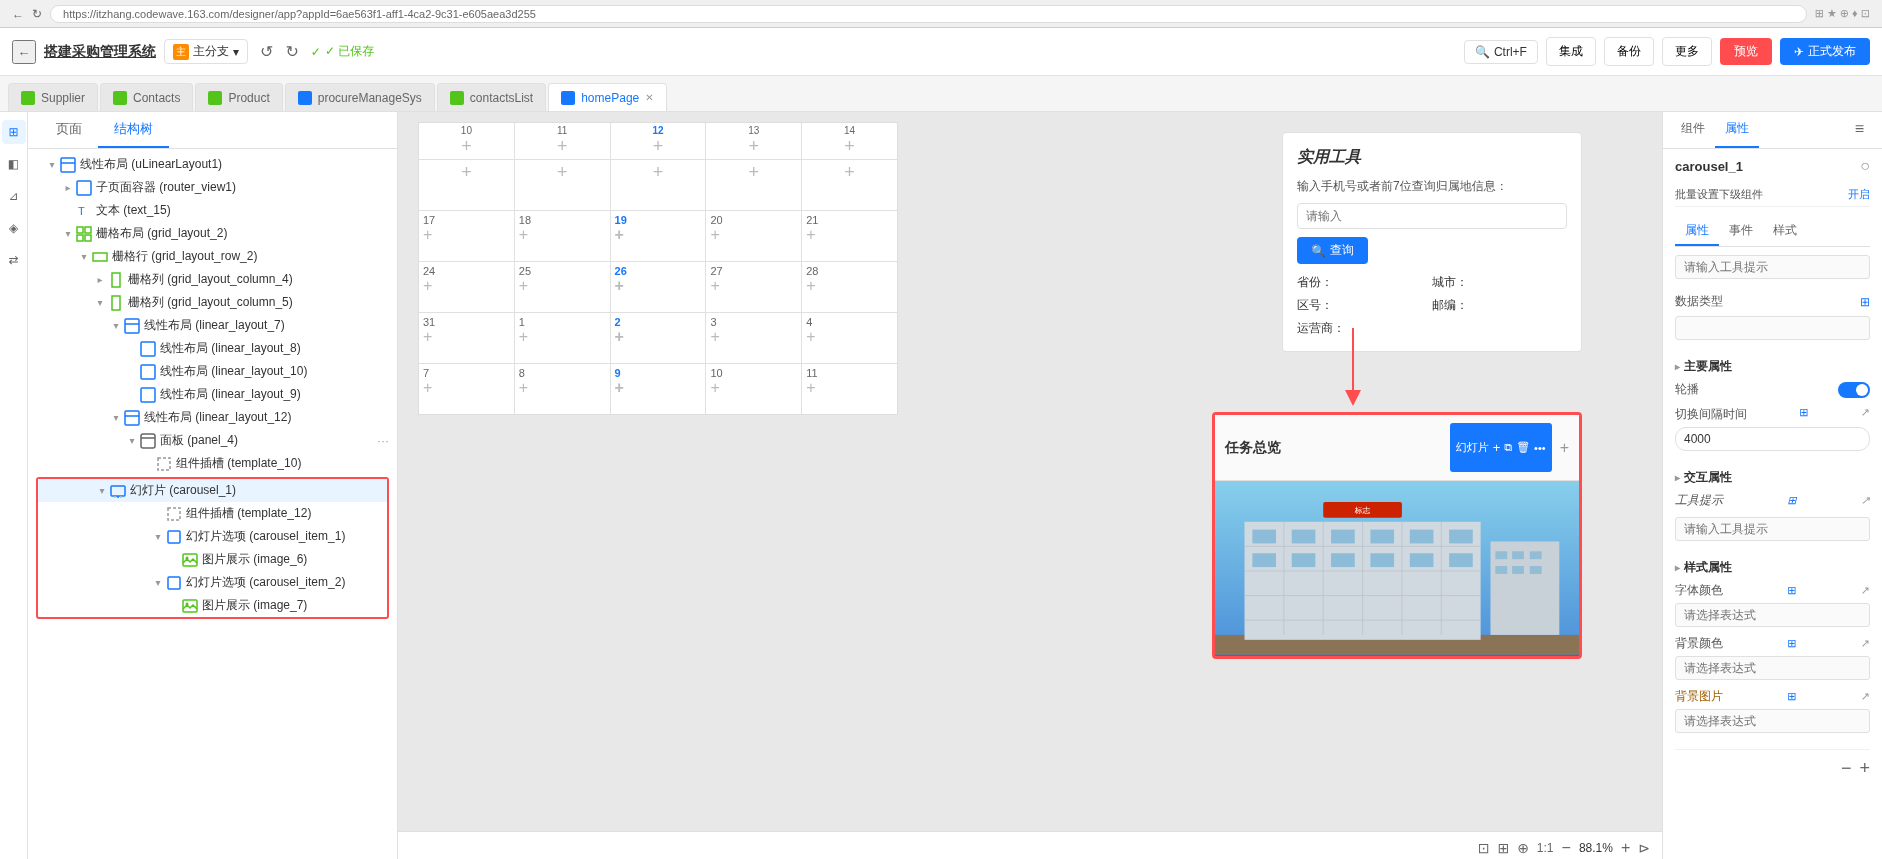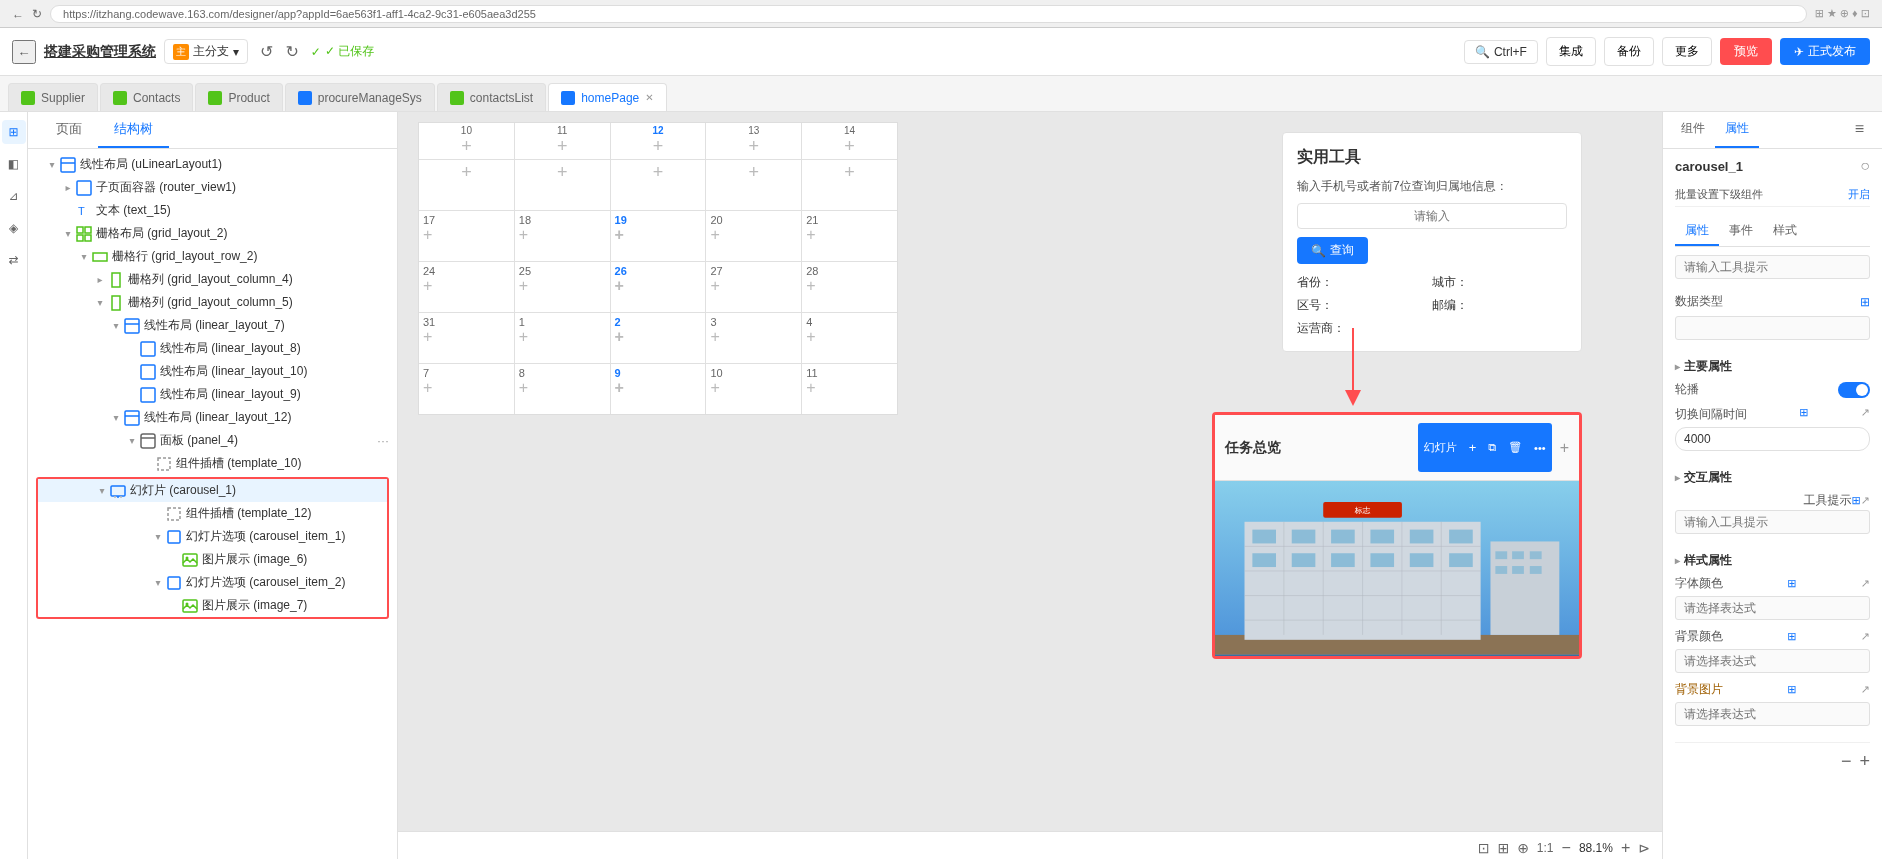--- a/index.html
+++ b/index.html
@@ -136,21 +136,21 @@
     .tree-label { font-size: 12px; }
     .tree-more { margin-left: auto; color: #999; }
 
     
     .canvas-area {
       flex: 1;
       background: #e8e8e8;
       position: relative;
       overflow: hidden;
     }
-    .tool-input { width: 100%; border: 1px solid #e0e0e0; border-radius: 4px; padding: 6px 10px; font-size: 12px; color: #a16207; margin-bottom: 10px; text-align: center; }
+    .tool-input { width: 100%; border: 1px solid #e0e0e0; border-radius: 4px; padding: 6px 10px; font-size: 12px; color: #a16207; margin-bottom: 10px; }
     .tool-query-btn {
       background: #1677ff;
       color: white;
       border: none;
       border-radius: 4px;
       padding: 6px 16px;
       cursor: pointer;
       font-size: 12px;
       display: flex;
       align-items: center;
@@ -547,21 +547,21 @@
         <div style="display:flex;">
           <div style="flex:1; border-right:1px solid #e0e0e0; min-height:50px; padding:3px 4px; font-size:11px; color:#666;">7<br><span style="color:#bbb; font-size:16px;">+</span></div>
           <div style="flex:1; border-right:1px solid #e0e0e0; min-height:50px; padding:3px 4px; font-size:11px; color:#666;">8<br><span style="color:#bbb; font-size:16px;">+</span></div>
           <div style="flex:1; border-right:1px solid #e0e0e0; min-height:50px; padding:3px 4px; font-size:11px; color:#1677ff; font-weight:bold;">9<br><span style="color:#bbb; font-size:16px;">+</span></div>
           <div style="flex:1; border-right:1px solid #e0e0e0; min-height:50px; padding:3px 4px; font-size:11px; color:#666;">10<br><span style="color:#bbb; font-size:16px;">+</span></div>
           <div style="flex:1; min-height:50px; padding:3px 4px; font-size:11px; color:#666;">11<br><span style="color:#bbb; font-size:16px;">+</span></div>
         </div>
       </div>
 
       <div style="position:absolute; right:80px; top:20px; width:300px; background:#fff; border:1px solid #e0e0e0; border-radius:4px; padding:14px;">
-        <div style="font-size:16px; font-weight:bold; margin-bottom:10px;">实用工具</div>
+        <div style="font-size:16px; font-weight:bold; margin-bottom:10px;font-style:italic;">实用工具</div>
         <div style="font-size:12px; color:#555; margin-bottom:8px;">输入手机号或者前7位查询归属地信息：</div>
         <input class="tool-input" style="width: 100%; border: 1px solid rgb(224, 224, 224); border-radius: 4px; padding: 5px 8px; font-size: 12px; margin-bottom: 8px; display: block;" placeholder="请输入">
         <button class="tool-query-btn" style="background:#1677ff; color:white; border:none; border-radius:4px; padding:5px 14px; cursor:pointer; font-size:12px; margin-bottom:10px; display:flex; align-items:center; gap:4px;">
           <span>🔍</span>
           <span>查询</span>
         </button>
         <div style="display:flex; font-size:12px; margin-bottom:6px;">
           <div style="flex:1;">省份：</div>
           <div style="flex:1;">城市：</div>
         </div>
@@ -582,21 +582,21 @@
             </defs>
             <line x1="20" y1="0" x2="20" y2="70" stroke="#ff4d4f" stroke-width="2" marker-end="url(#arrowhead)"></line>
           </svg>
         </div>
       </div>
 
       <div style="position:absolute; right:80px; top:300px; width:370px; background:#fff; border:3px solid #ff4d4f; border-radius:4px;">
         <div style="display:flex; align-items:center; padding:8px 10px; background:#fafafa; border-bottom:1px solid #e0e0e0;">
           <span style="font-size:14px; font-weight:bold; flex:1;">任务总览</span>
 
-          <div style="display:flex; align-items:center; background:#1677ff; border-radius:3px; padding:17px 6px; gap:12px;">
+          <div style="display:flex; align-items:center; background:#1677ff; border-radius:3px; padding:17px 6px; gap:4px;">
             <span style="color:white; font-size:11px;">幻灯片</span>
             <span style="color:white; font-size:13px; cursor:pointer;">+</span>
             <span style="color:white; font-size:11px; cursor:pointer;">⧉</span>
             <span style="color:white; font-size:11px; cursor:pointer;">🗑</span>
             <span style="color:white; font-size:11px; cursor:pointer;">•••</span>
           </div>
           <span style="color:#999; font-size:16px; margin-left:8px; cursor:pointer;">+</span>
         </div>
 
         <div style="width:100%; height:175px; background: linear-gradient(180deg, #87ceeb 0%, #5ba3d9 60%, #3a6ea0 100%); position:relative; overflow:hidden;">
@@ -721,21 +721,21 @@
         <span style="font-size:12px; color:#555;">切换间隔时间</span>
         <span style="color:#1677ff; font-size:11px; cursor:pointer;">⊞</span>
         <span style="color:#999; font-size:11px; cursor:pointer;">↗</span>
       </div>
       <input type="number" style="width: 100%; border: 1px solid rgb(224, 224, 224); border-radius: 11px; padding: 4px 8px; font-size: 12px; color: rgb(51, 51, 51); margin-bottom: 8px;" value="4000">
 
       
       <div class="section-title">交互属性</div>
 
       
-      <div style="display:flex; align-items:center; justify-content:flex-end; margin-bottom:1px;">
+      <div style="display:flex; align-items:center; justify-content:space-between; margin-bottom:8px;font-style:italic;">
         <span style="font-size:12px; color:#555;">工具提示</span>
         <span style="color:#1677ff; font-size:11px; cursor:pointer;">⊞</span>
         <span style="color:#999; font-size:11px; cursor:pointer;">↗</span>
       </div>
       <input style="width: 100%; border: 1px solid rgb(224, 224, 224); border-radius: 3px; padding: 4px 8px; font-size: 12px; color: rgb(153, 153, 153); background: rgb(250, 250, 250); margin-bottom: 8px;" placeholder="请输入工具提示">
 
       
       <div class="section-title">样式属性</div>
 
       

